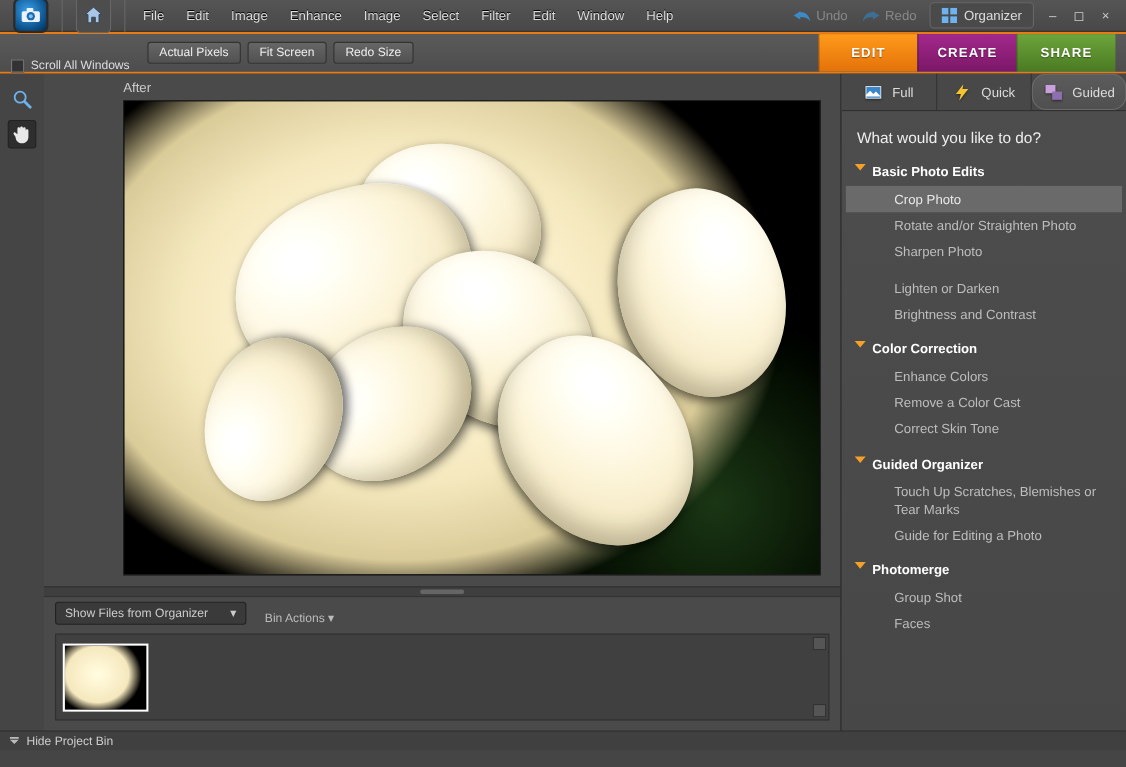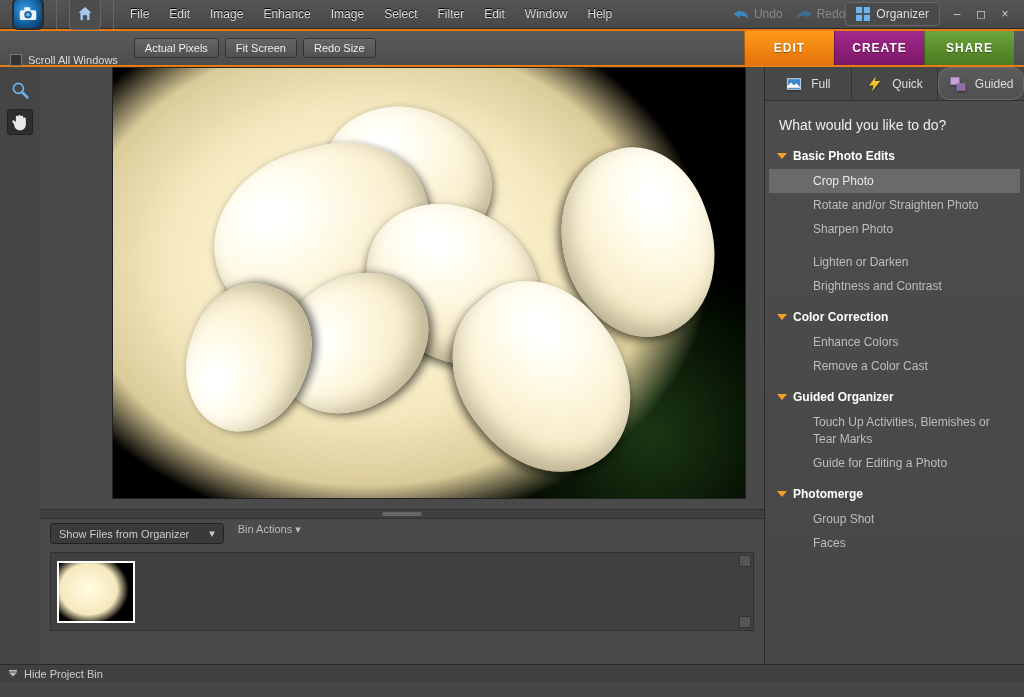--- a/index.html
+++ b/index.html
@@ -7,21 +7,21 @@
 
   
   .menubar { height: 29px; background: linear-gradient(#555, #484848); display: flex; align-items: center; padding: 0 6px; border-bottom: 1px solid #2a2a2a; }
   .app-logo { width: 32px; height: 32px; margin: 0 6px; background: radial-gradient(circle at 40% 35%, #39a0e8 0%, #0a4f8a 70%, #052c4c 100%); border-radius: 6px; border: 2px solid #2a2a2a; display:flex; align-items:center; justify-content:center; }
   .app-logo svg { width:18px; height:14px; }
   .home-btn { width: 32px; height: 32px; margin: 0 6px; background: #4d4d4d; border: 1px solid #666; border-radius: 4px; display:flex; align-items:center; justify-content:center; cursor:pointer; }
   .menubar .divider { width:1px; height:30px; background:#666; margin:0 6px; }
   .menus { display:flex; align-items:center; gap: 0; }
   .menus .mi { padding: 4px 10px; color:#ddd; cursor:pointer; font-size:12px; text-shadow:0 -1px 0 #000; }
   .menubar .spacer { flex:1; }
-  .undo-redo { display:flex; gap:12px; color:#888; }
+  .undo-redo { display:flex; gap:12px; margin-right:12px; color:#888; }
   .undo-redo .ua { display:flex; align-items:center; gap:4px; cursor:pointer; }
   .organizer-btn { padding:4px 10px; display:flex; align-items:center; gap:6px; background:#4a4a4a; border:1px solid #666; border-radius:4px; margin-right:8px; cursor:pointer; color:#ddd; }
   .win-controls { display:flex; gap:6px; padding-right:4px; }
   .win-controls span { width:18px; height:16px; display:flex; align-items:center; justify-content:center; color:#ccc; cursor:pointer; }
 
   
   .optionsbar-wrap { border-top:2px solid #e77c15; border-bottom:2px solid #e77c15; }
   .optionsbar { height: 34px; background: linear-gradient(#5a5a5a, #4d4d4d); display:flex; align-items:center; padding:0 10px; }
   .opt-check { display:flex; align-items:flex-end; gap:6px; margin-right:16px; color:#ddd; font-size:11px;margin-top:24px; }
   .chk { width:12px; height:12px; border:1px solid #777; background:#333; display:inline-block; }
@@ -49,40 +49,40 @@
   .p3{ width:160px; height:130px; left:160px; top:210px; border-radius:55% 60% 55% 60%; transform:rotate(-40deg);}
   .p4{ width:200px; height:160px; left:330px; top:230px; border-radius:50% 60% 55% 55%; transform:rotate(50deg);}
   .p5{ width:150px; height:120px; left:60px; top:230px; border-radius:60% 55% 55% 60%; transform:rotate(-70deg);}
   .p6{ width:170px; height:140px; left:210px; top:40px; border-radius:55% 60% 55% 55%; transform:rotate(12deg);}
   .p7{ width:190px; height:150px; left:430px; top:100px; border-radius:50% 60% 55% 60%; transform:rotate(70deg);}
 
   .grabber { height:10px; background:#3f3f3f; border-top:1px solid #303030; border-bottom:1px solid #303030; display:flex; align-items:center; justify-content:center;}
   .grabber span{ width:40px; height:4px; background:#666; border-radius:2px; }
 
   .bin { height:118px; background:#4a4a4a; display:flex; flex-direction:column; }
-  .bin-controls { padding:4px 10px; display:flex; align-items:flex-start; gap:14px; font-size:11px; }
+  .bin-controls { padding:4px 10px; display:flex; align-items:flex-end; font-size:11px; }
   .bin-dd { background:#3a3a3a; border:1px solid #222; padding:3px 8px; border-radius:3px; display:flex; align-items:center; gap:20px; cursor:pointer; }
-  .bin-actions { color:#bbb; cursor:pointer; }
+  .bin-actions { color:#bbb; cursor:pointer;padding-left:17px; }
   .bin-strip { flex:1; margin:4px 10px 6px; background:#404040; border:1px solid #303030; display:flex; align-items:center; padding:6px; gap:8px; position:relative; }
   .thumb { width:78px; height:62px; background:#000; border:2px solid #fff; position:relative; overflow:hidden; }
   .thumb .flower{ background: radial-gradient(ellipse 70% 80% at 40% 45%, #fcf7dc 0%, #efe3bb 55%, rgba(0,0,0,0) 78%), #000; }
   .bin-scroll { position:absolute; right:2px; top:2px; bottom:2px; width:12px; display:flex; flex-direction:column; justify-content:space-between; }
   .bin-scroll span{ height:12px; background:#555; border:1px solid #333; }
 
   
   .rightpanel { width:260px; background:linear-gradient(#4d4d4d,#474747); border-left:1px solid #2a2a2a; display:flex; flex-direction:column; }
   .subtabs { height:34px; display:flex; border-bottom:1px solid #303030; background:#484848; }
   .subtab { flex:1; display:flex; align-items:center; justify-content:center; gap:8px; font-size:12px; color:#ddd; cursor:pointer; border-right:1px solid #333; }
   .subtab:last-child{border-right:none;border-radius:13px;}
   .subtab.active { background:linear-gradient(#5c5c5c,#4f4f4f); box-shadow: inset 0 0 0 1px #6a6a6a; }
   .subtab svg{ filter: drop-shadow(0 1px 1px rgba(0,0,0,0.5)); }
 
   .panel-body { padding:12px 4px 12px 4px; overflow-y:auto; }
   .panel-q { font-size:14px; color:#eee; margin:4px 10px 12px; }
-  .section-h { display:flex; align-items:center; gap:6px; color:#fff; font-weight:bold; font-size:12px; padding:4px 8px; }
+  .section-h { display:flex; gap:6px; color:#fff; font-weight:bold; font-size:12px; padding:4px 8px; }
   .tri { width:0; height:0; border-left:5px solid transparent; border-right:5px solid transparent; border-top:6px solid #f5a029; }
   .items { margin:2px 0 8px 0; }
   .item { padding:4px 8px 4px 44px; color:#bdbdbd; font-size:12px; cursor:pointer; line-height:1.35; }
   .item.sel { background:#6a6a6a; color:#e8e8e8; }
 
   
   .statusbar { height:18px; background:#404040; border-top:1px solid #2a2a2a; display:flex; align-items:center; padding:0 8px; font-size:11px; color:#ccc; gap:6px; }
   .hpb-icon{ display:inline-block; width:10px; height:8px;}
 </style>
 </head>
@@ -175,20 +175,21 @@
         </svg>
     </div>
     <div class="tool active">
       <svg width="20" height="20" viewBox="0 0 24 24">
           <path d="M7 12V6a1.5 1.5 0 013 0v5V5a1.5 1.5 0 013 0v6V6a1.5 1.5 0 013 0v6V8a1.5 1.5 0 013 0v7c0 4-3 7-7 7s-7-3-7-7l-2-3c-1-1.5 1-3 2-1.5z" fill="#e8e8e8"></path>
         </svg>
     </div>
   </div>
 
   <div class="canvaswrap">
+    <div class="canvas-label">After</div>
     <div class="canvas-img">
       <div class="flower">
         <div class="petal p6"></div>
           <div class="petal p7"></div>
         <div class="petal p1"></div>
           <div class="petal p2"></div>
         <div class="petal p3"></div>
           <div class="petal p4"></div>
         <div class="petal p5"></div>
       </div>
@@ -261,28 +262,29 @@
         <div class="item">Brightness and Contrast</div>
       </div>
 
       <div class="section-h">
           <span class="tri"></span>
           <span>Color Correction</span>
         </div>
       <div class="items">
         <div class="item">Enhance Colors</div>
         <div class="item">Remove a Color Cast</div>
+        <div class="item">Correct Skin Tone</div>
       </div>
 
       <div class="section-h">
           <span class="tri"></span>
           <span>Guided Organizer</span>
         </div>
       <div class="items">
-        <div class="item">Touch Up Activities, Blemishes or Tear Marks</div>
+        <div class="item">Touch Up Scratches, Blemishes or Tear Marks</div>
         <div class="item">Guide for Editing a Photo</div>
       </div>
 
       <div class="section-h">
           <span class="tri"></span>
           <span>Photomerge</span>
         </div>
       <div class="items">
         <div class="item">Group Shot</div>
         <div class="item">Faces</div>

